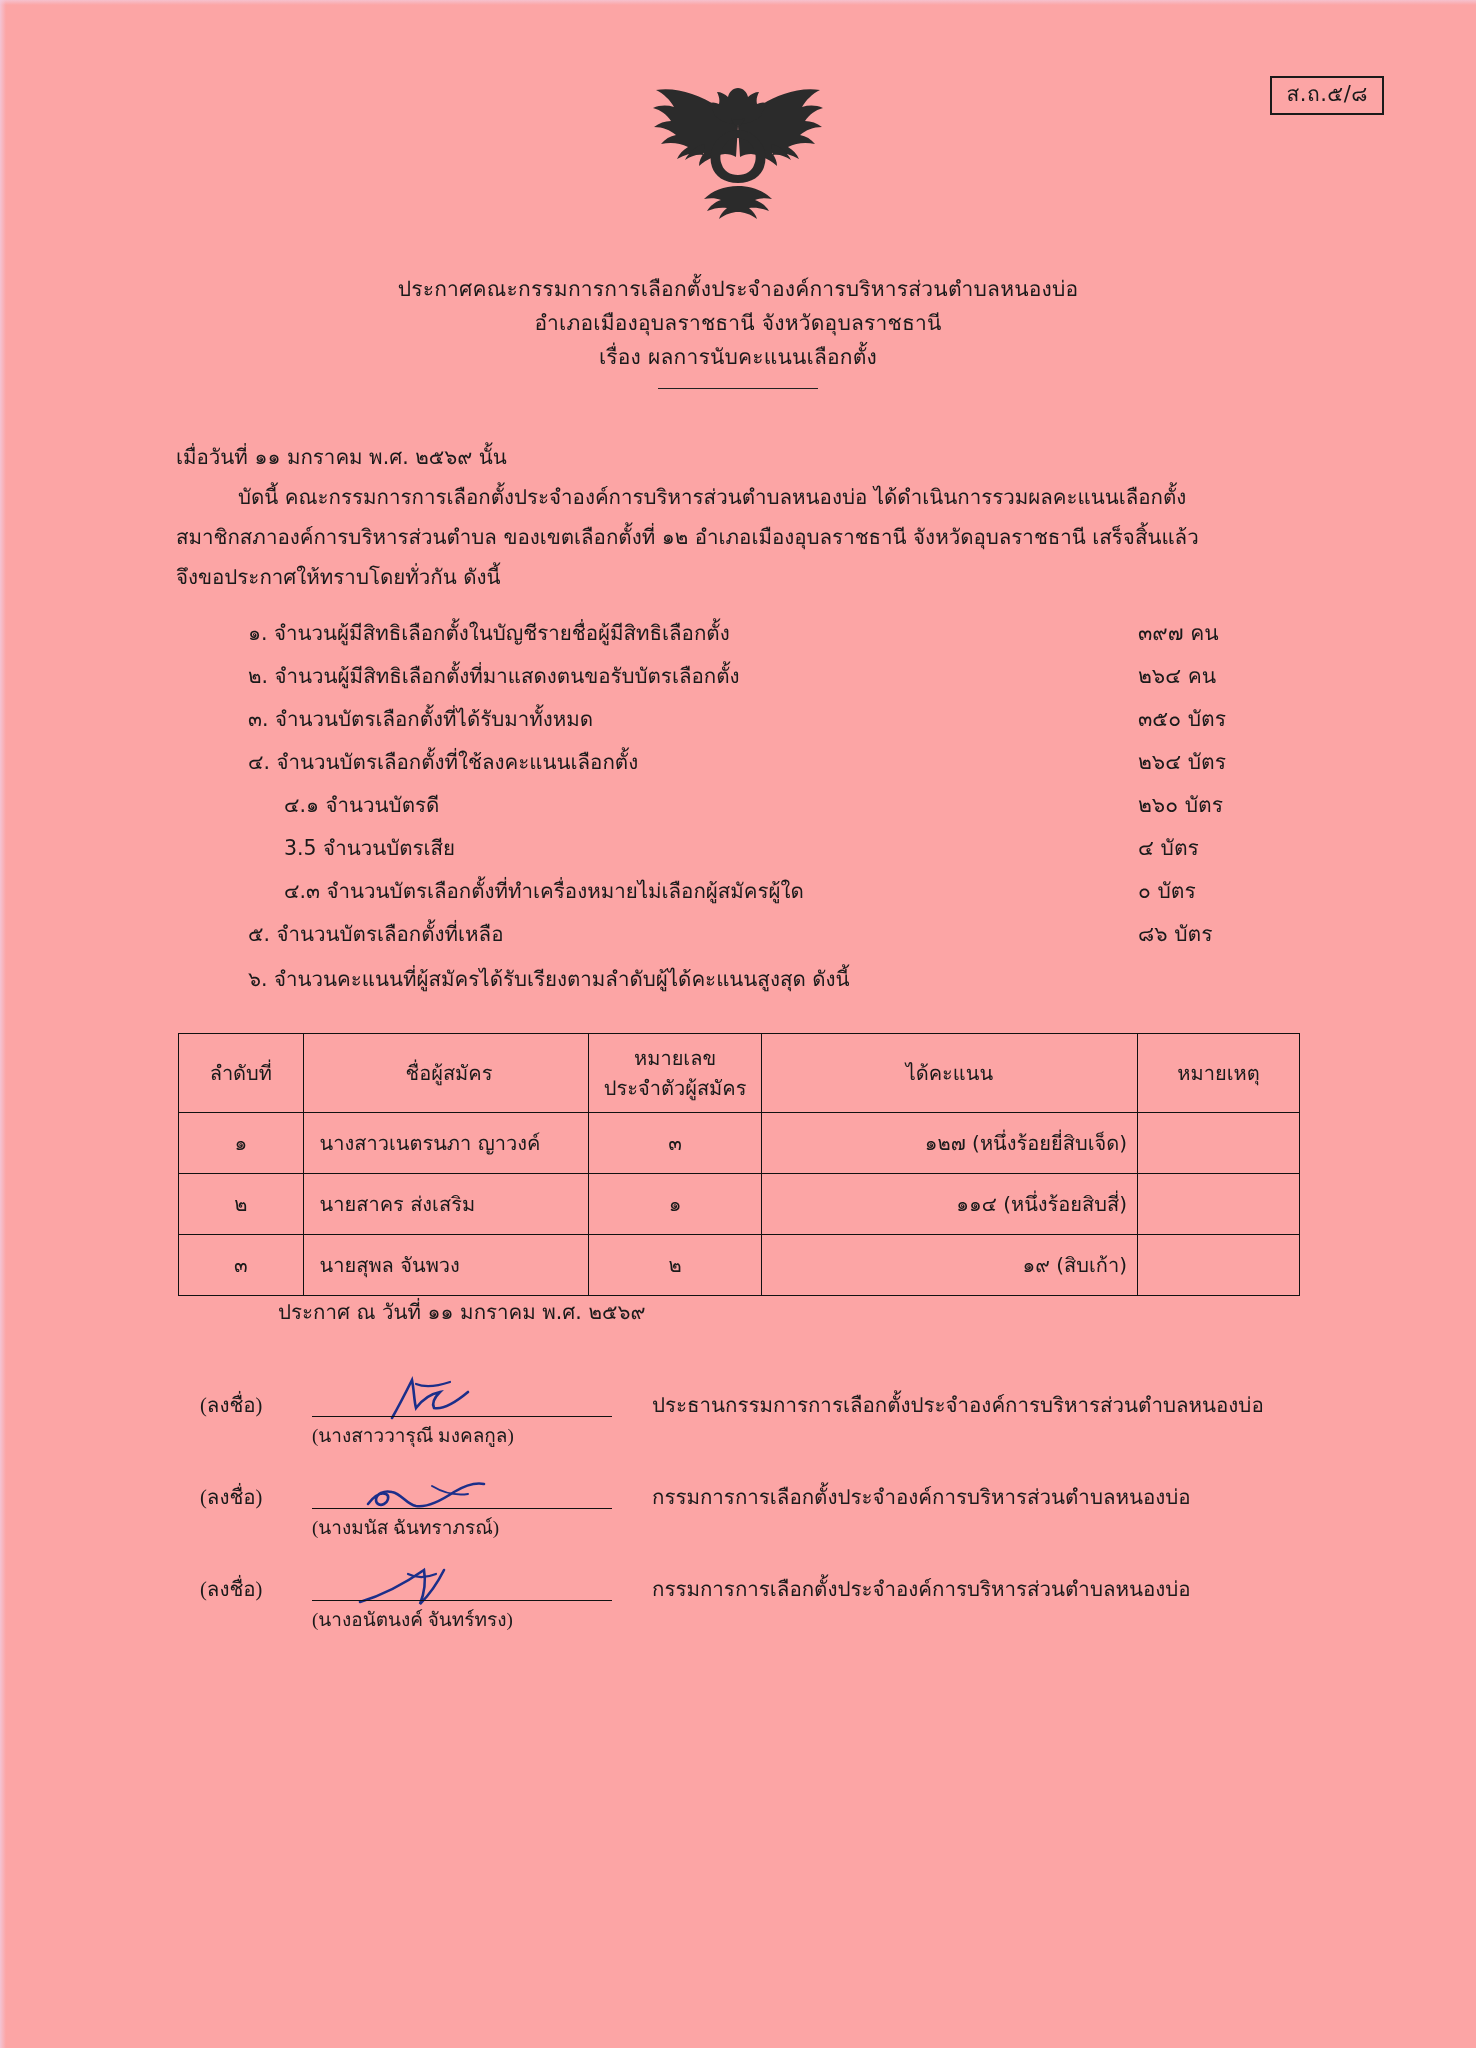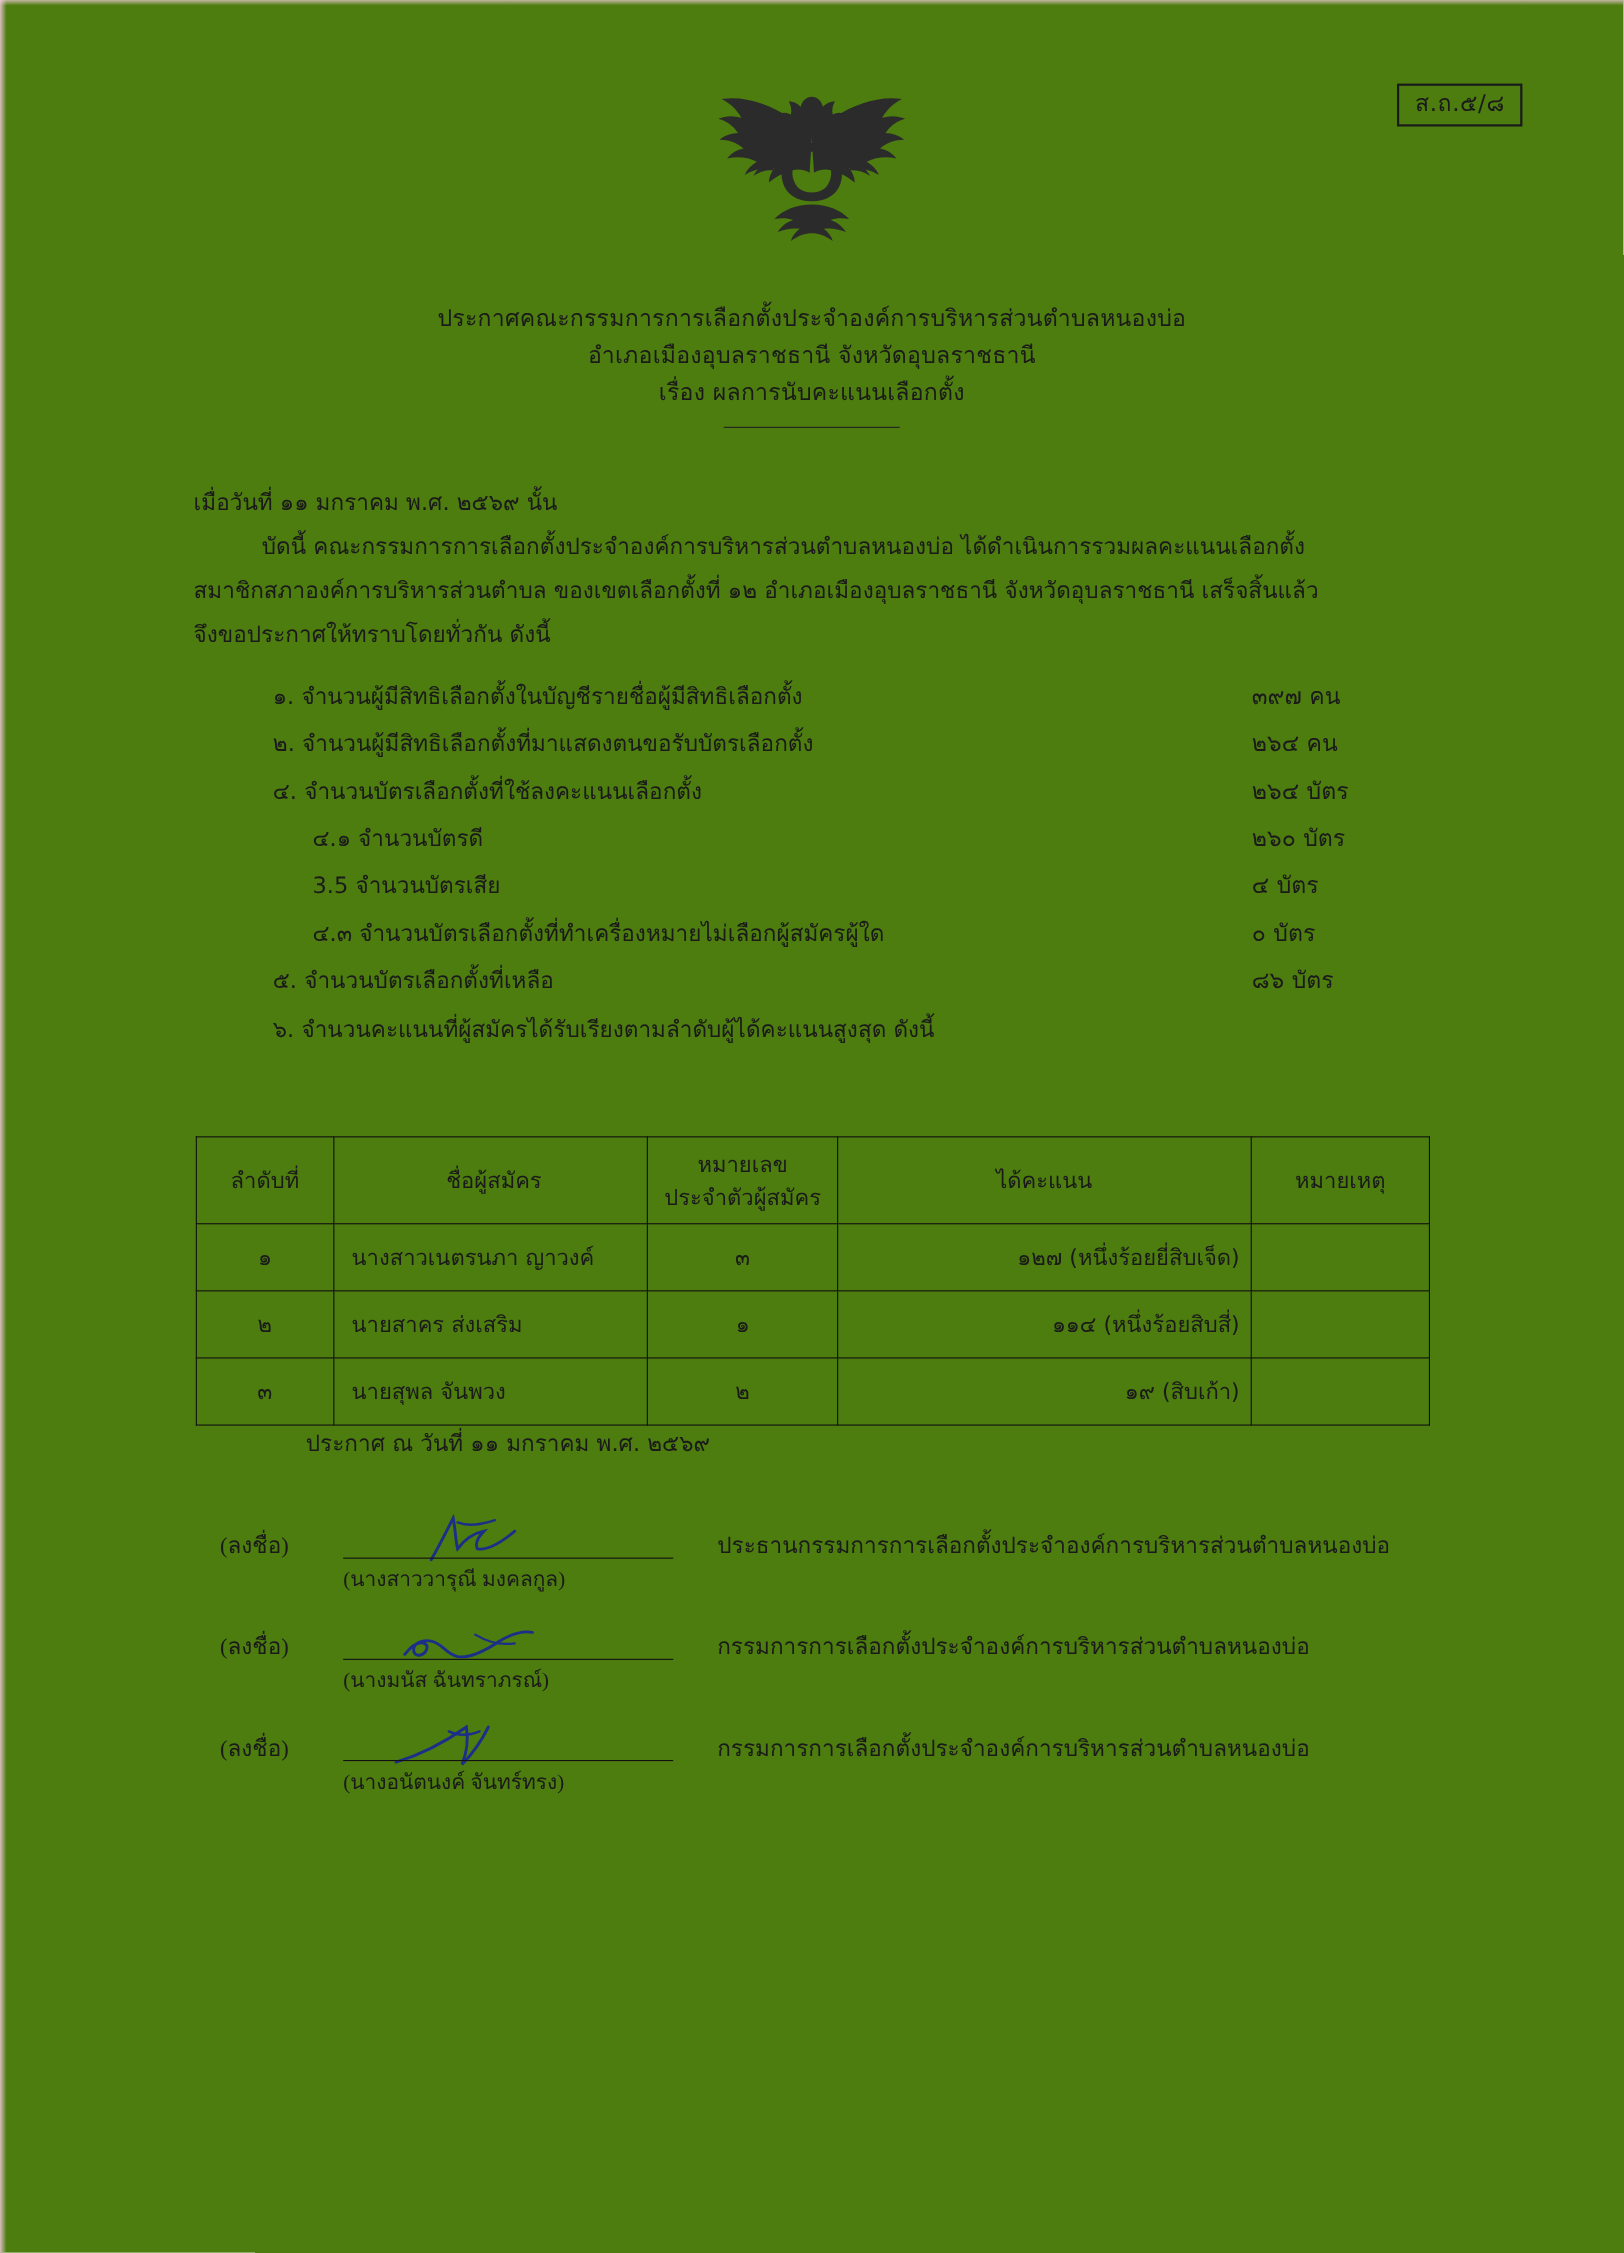--- a/index.html
+++ b/index.html
@@ -11,21 +11,21 @@
     width: 1476px;
     height: 2048px;
     position: relative;
     font-family: "DejaVu Sans", sans-serif;
     color: #1a1a1a;
     overflow: hidden;
   }
   .page {
     position: absolute;
     inset: 0;
-    background: #4d7c0f;
+    background: #fca5a5;
   }
   
   .edge-bleed-left {
     position: absolute;
     left: 0; top: 0;
     width: 6px; height: 100%;
     background: linear-gradient(to right, #f2c9dc, rgba(255,255,255,0));
     opacity: .85;
   }
   .edge-bleed-top {
@@ -238,20 +238,25 @@
     <div class="items">
       <div class="item-row">
         <div class="item-label">๑. จำนวนผู้มีสิทธิเลือกตั้งในบัญชีรายชื่อผู้มีสิทธิเลือกตั้ง</div>
         <div class="item-dots"></div>
         <div class="item-value">๓๙๗ คน</div>
       </div>
       <div class="item-row">
         <div class="item-label">๒. จำนวนผู้มีสิทธิเลือกตั้งที่มาแสดงตนขอรับบัตรเลือกตั้ง</div>
         <div class="item-dots"></div>
         <div class="item-value">๒๖๔ คน</div>
+      </div>
+      <div class="item-row">
+        <div class="item-label">๓. จำนวนบัตรเลือกตั้งที่ได้รับมาทั้งหมด</div>
+        <div class="item-dots"></div>
+        <div class="item-value">๓๕๐ บัตร</div>
       </div>
       <div class="item-row">
         <div class="item-label">๔. จำนวนบัตรเลือกตั้งที่ใช้ลงคะแนนเลือกตั้ง</div>
         <div class="item-dots"></div>
         <div class="item-value">๒๖๔ บัตร</div>
       </div>
       <div class="item-row">
         <div class="item-label sub">๔.๑ จำนวนบัตรดี</div>
         <div class="item-dots"></div>
         <div class="item-value">๒๖๐ บัตร</div>

